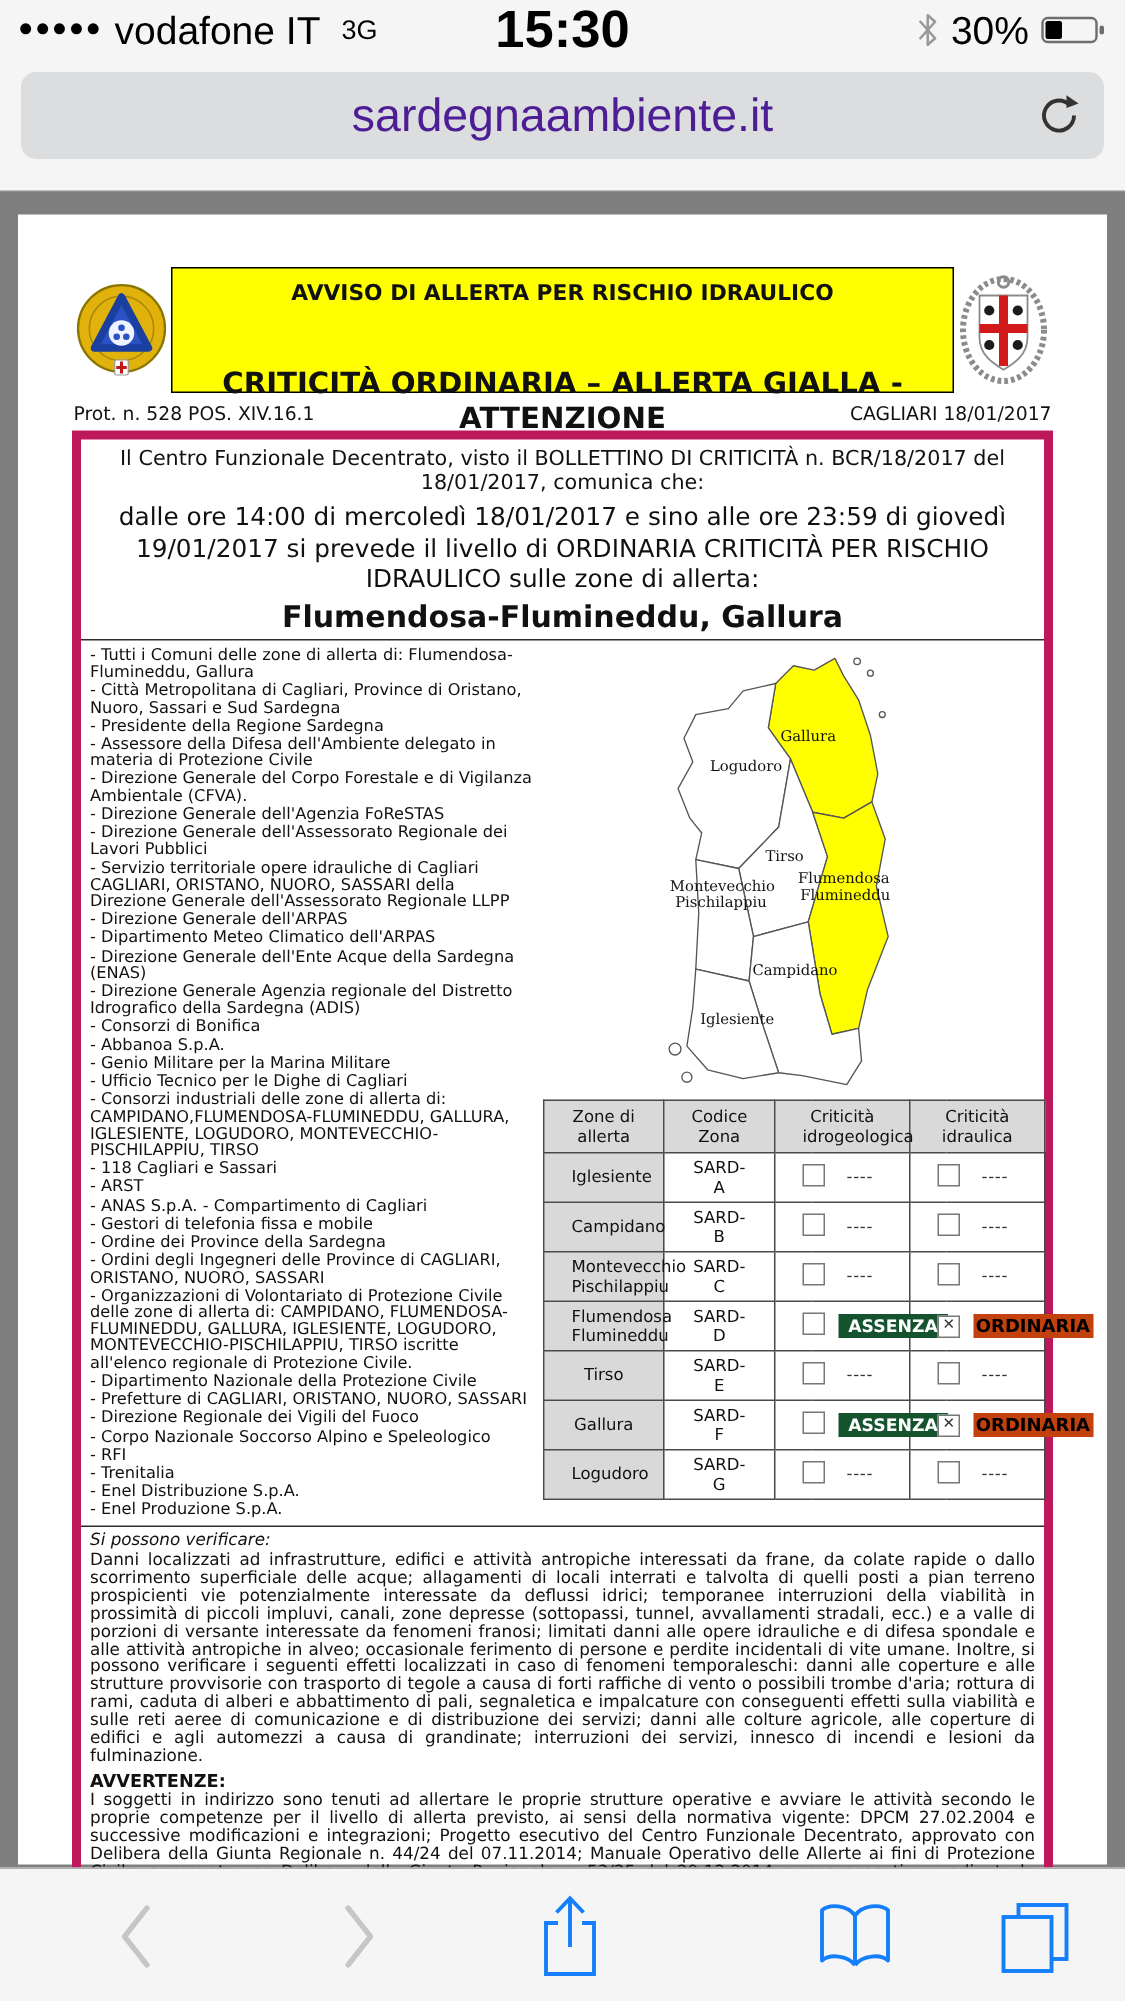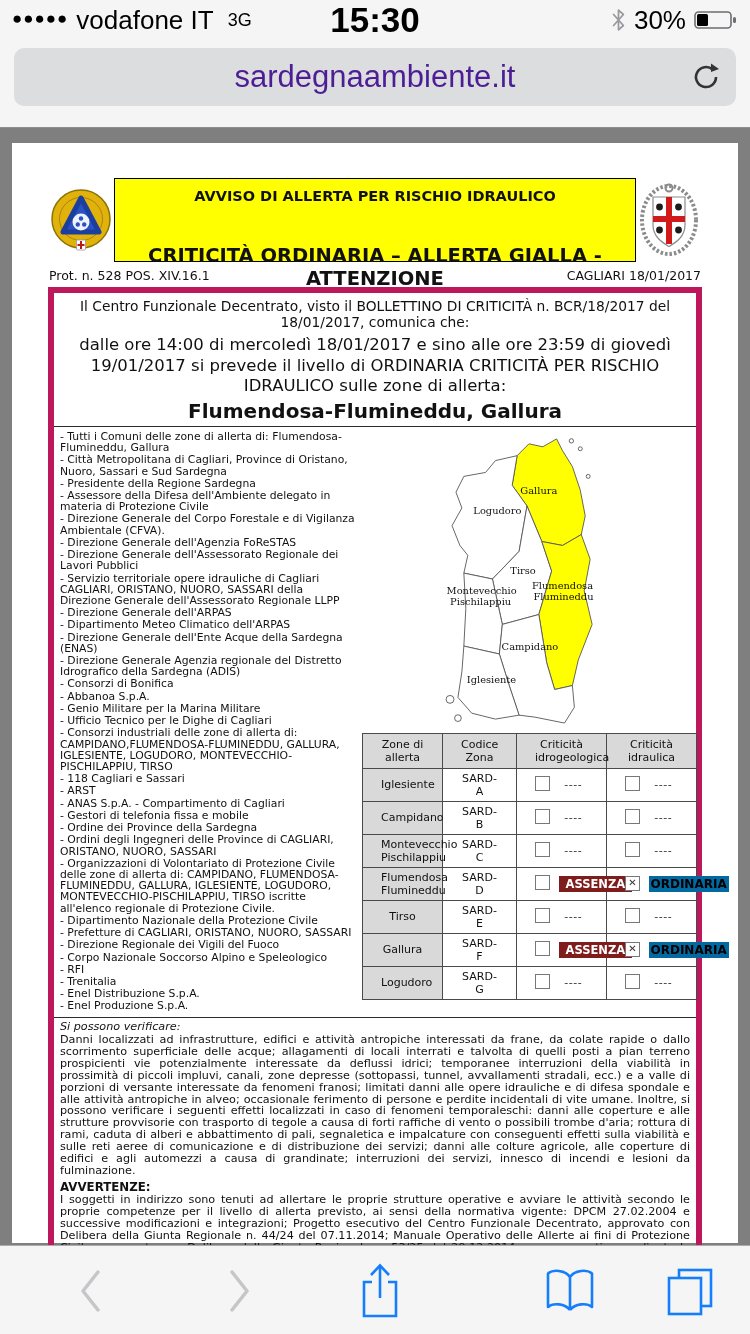--- a/index.html
+++ b/index.html
@@ -45,22 +45,22 @@
   .right-col{width:334px;flex:none;}
   .map-wrap{padding-top:4px;}
 
   .alert-table{border-collapse:collapse;width:334px;font-size:11px;table-layout:fixed;margin-top:2px;}
   .alert-table th,.alert-table td{border:1px solid #4a4a4a;text-align:center;vertical-align:middle;padding:2px 18px;}
   .alert-table th{background:#d9d9d9;font-weight:normal;font-size:11px;height:30px;}
   .alert-table td.zone{background:#d9d9d9;height:28px;font-size:11px;}
   .chk-cell{border-right:none !important;width:24px;}
   .val-cell{border-left:none !important;}
   .chk-box{display:inline-block;width:13px;height:13px;border:1px solid #777;line-height:12px;font-size:10px;color:#333;background:#fff;text-align:center;}
-  .badge-assenza{background:#7f1d1d;color:#fff;font-weight:bold;font-size:11.5px;padding:1px 7px;}
-  .badge-ordinaria{background:#0369a1;color:#000;font-weight:bold;font-size:12px;padding:1px 2px;}
+  .badge-assenza{background:#14532d;color:#fff;font-weight:bold;font-size:11.5px;padding:1px 7px;}
+  .badge-ordinaria{background:#c2410c;color:#000;font-weight:bold;font-size:12px;padding:1px 2px;}
   .dashes{color:#333;letter-spacing:0.5px;}
 
   .verify{border-top:1px solid #2b2b2b;padding:3px 6px 6px 6px;font-size:11.2px;line-height:1.07;text-align:justify;}
   .verify-title{font-style:italic;margin-bottom:1px;}
   .avvertenze-title{font-weight:bold;font-size:11.8px;margin-top:4px;}
   .footnotes{text-align:center;color:#666;font-size:9.3px;line-height:1.3;margin-top:6px;}
 
   .signature{text-align:center;font-size:14.5px;line-height:1.4;margin-top:8px;}
 
   .map-label{font-family:"DejaVu Serif",serif;font-size:10px;fill:#111;}

